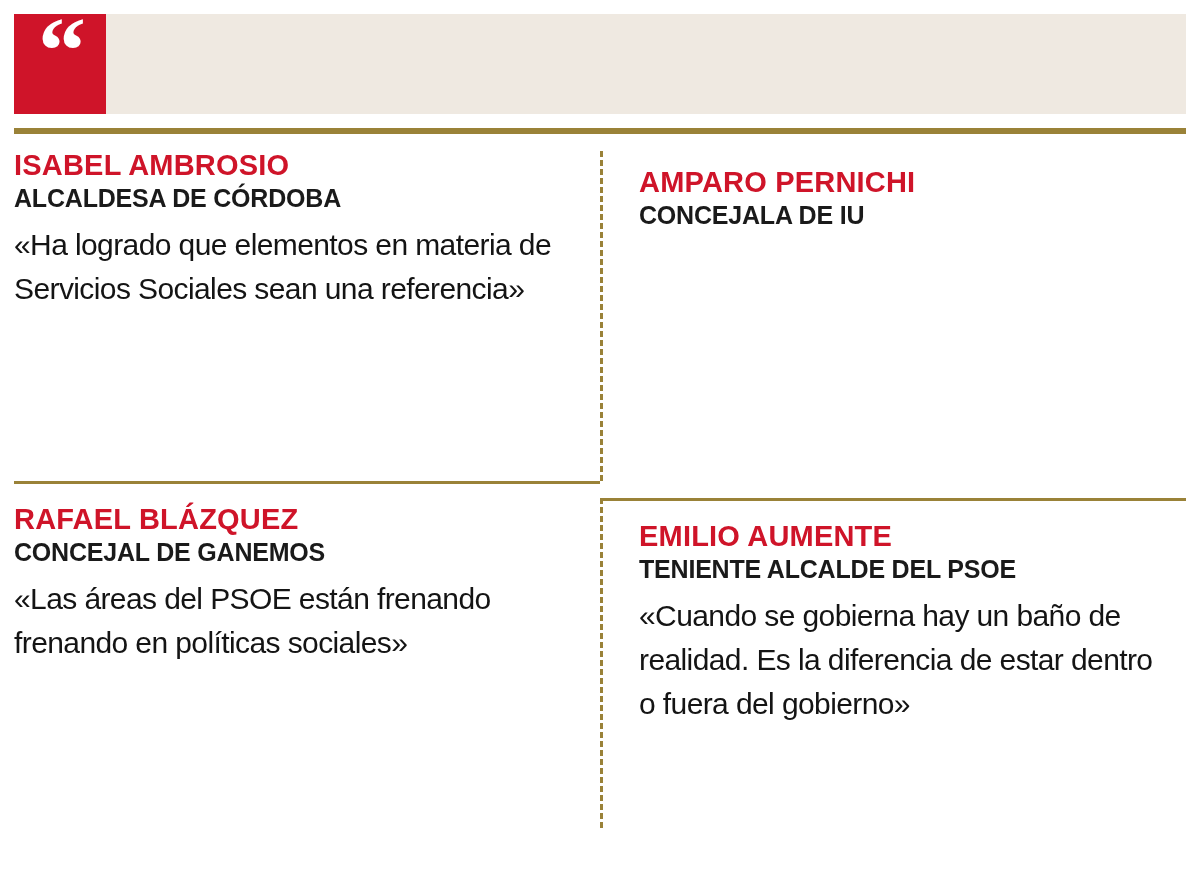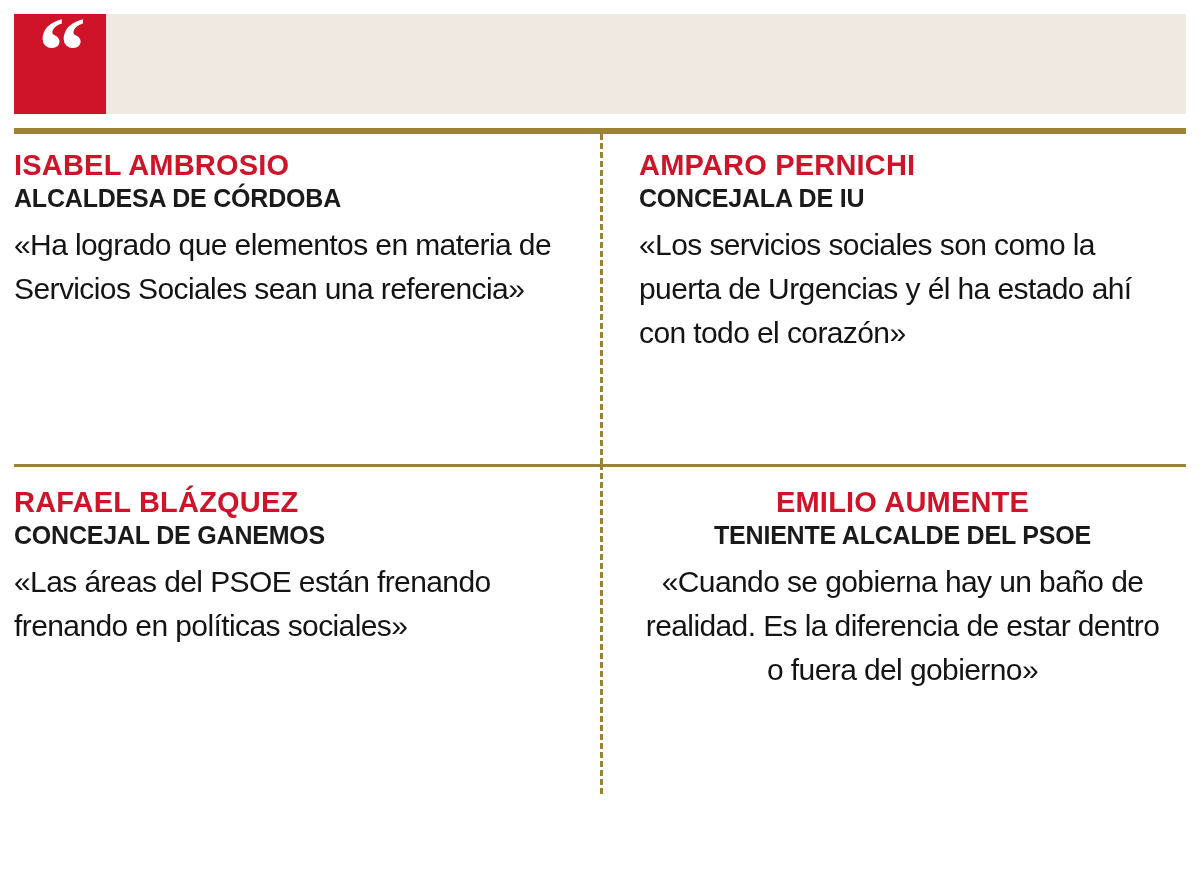--- a/index.html
+++ b/index.html
@@ -65,28 +65,28 @@
     grid-template-rows: auto auto;
   }
   .cell {
     box-sizing: border-box;
     padding: 16px 20px 24px 0;
     min-height: 330px;
   }
   .cell.right {
     padding-left: 36px;
     border-left: 3px dashed #9a8238;
+    margin-top: 17px;
   }
   .cell.row2 {
     border-top: 3px solid #9a8238;
     padding-top: 20px;
   }
   .cell.right.row2 {
     border-left: 3px dashed #9a8238;
-    text-align: center;
   }
 
   .speaker-name {
     color: #cf1429;
     font-size: 29px;
     font-weight: 700;
     letter-spacing: 0.2px;
     line-height: 1.1;
     margin: 0 0 2px 0;
     text-transform: uppercase;
@@ -130,21 +130,20 @@
 
     <div class="cell left row1">
       <div class="speaker-name">ISABEL AMBROSIO</div>
       <div class="speaker-role">ALCALDESA DE CÓRDOBA</div>
       <p class="quote-text">«Ha logrado que elementos en materia de Servicios Sociales sean una referencia»</p>
     </div>
 
     <div class="cell right row1">
       <div class="speaker-name">AMPARO PERNICHI</div>
       <div class="speaker-role">CONCEJALA DE IU</div>
-      <p class="quote-text">«Los servicios sociales son como la puerta de Urgencias y él ha estado ahí con todo el corazón»</p>
     </div>
 
     <div class="cell left row2">
       <div class="speaker-name">RAFAEL BLÁZQUEZ</div>
       <div class="speaker-role">CONCEJAL DE GANEMOS</div>
       <p class="quote-text">«Las áreas del PSOE están frenando frenando en políticas sociales»</p>
     </div>
 
     <div class="cell right row2">
       <div class="speaker-name">EMILIO AUMENTE</div>

